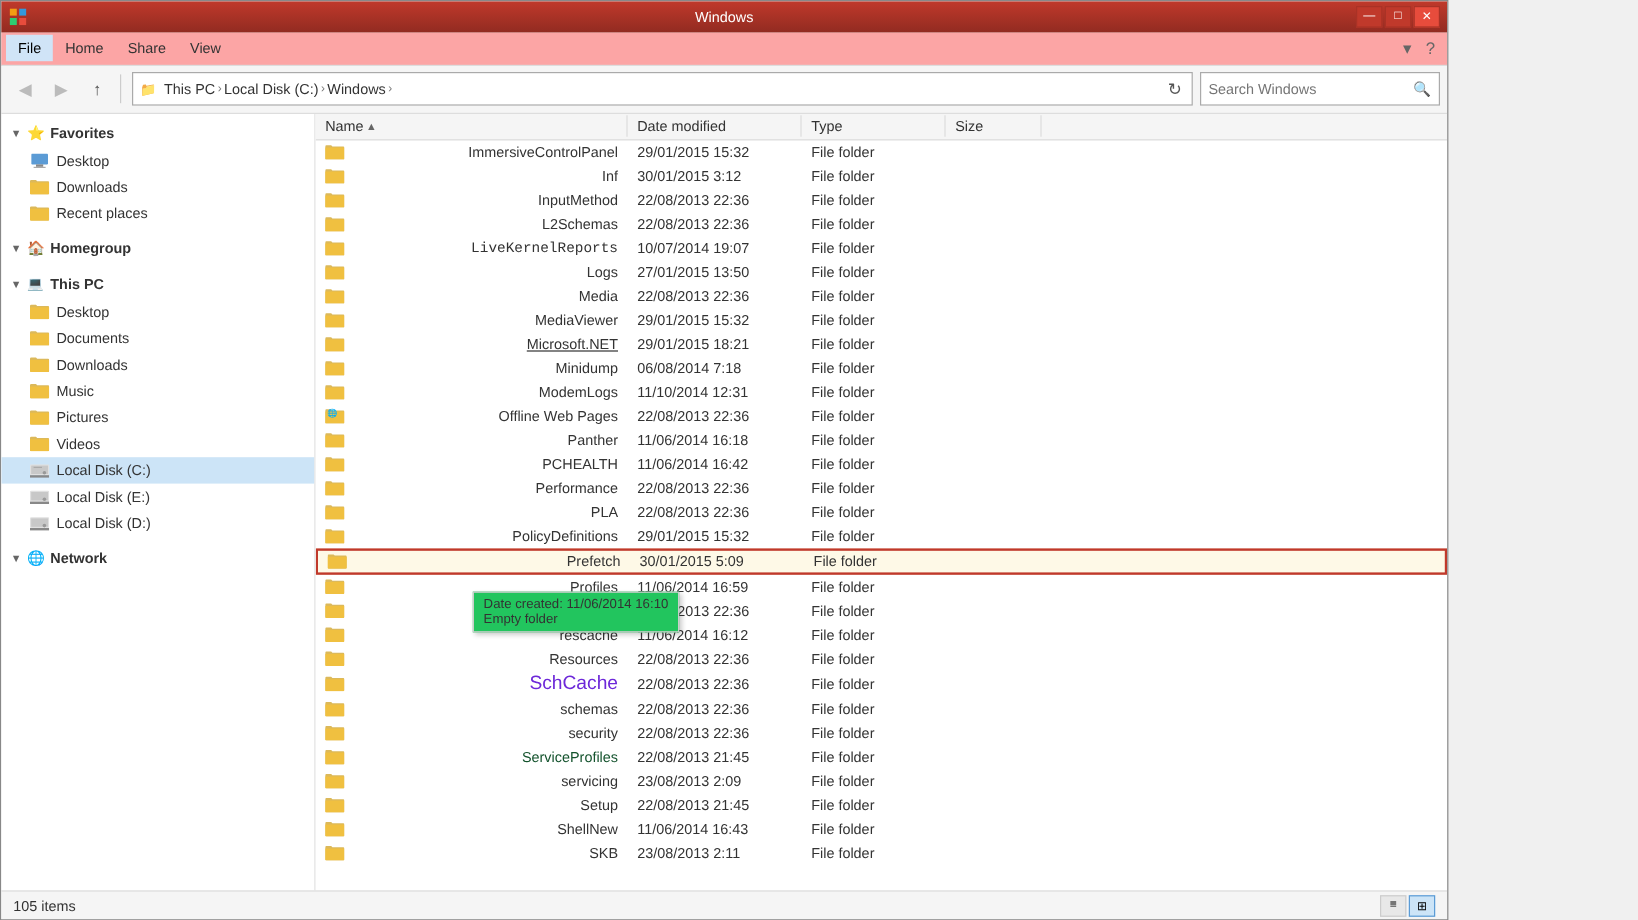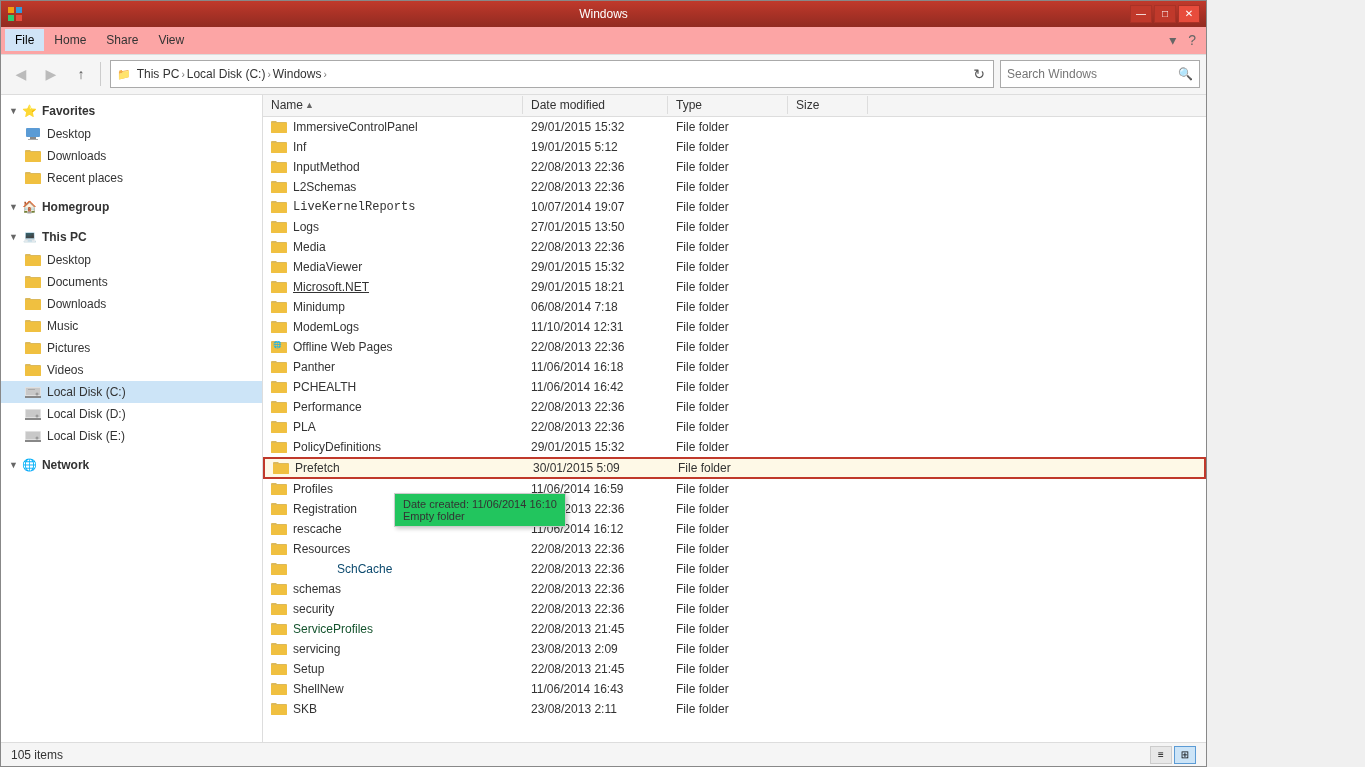--- a/index.html
+++ b/index.html
@@ -213,20 +213,21 @@
       padding: 1px 8px;
       white-space: nowrap;
       overflow: hidden;
       text-overflow: ellipsis;
     }
     .file-cell-name {
       flex: 0 0 260px;
       display: flex;
       align-items: center;
       gap: 6px;
+      justify-content: space-between;
     }
     .file-cell-date { flex: 0 0 145px; }
     .file-cell-type { flex: 0 0 120px; }
     .file-cell-size { flex: 0 0 80px; }
 
     
     .tooltip {
       position: absolute;
       background: #22c55e;
       border: 1px solid #ccc;
@@ -464,32 +465,32 @@
       </div>
       <div class="sidebar-item">
         <span class="computer-icon">
           <svg width="16" height="14" viewBox="0 0 16 14">
               <rect x="0" y="2" width="16" height="9" fill="#e0e0e0" rx="1"></rect>
               <rect x="1" y="3" width="14" height="7" fill="#c8c8c8"></rect>
               <circle cx="12" cy="9" r="1.5" fill="#999"></circle>
               <rect x="0" y="11" width="16" height="2" fill="#888" rx="0"></rect>
             </svg>
         </span>
-        <span>Local Disk (D:)</span>
+        <span>Local Disk (E:)</span>
       </div>
       <div class="sidebar-item">
         <span class="computer-icon">
           <svg width="16" height="14" viewBox="0 0 16 14">
               <rect x="0" y="2" width="16" height="9" fill="#e0e0e0" rx="1"></rect>
               <rect x="1" y="3" width="14" height="7" fill="#c8c8c8"></rect>
               <circle cx="12" cy="9" r="1.5" fill="#999"></circle>
               <rect x="0" y="11" width="16" height="2" fill="#888" rx="0"></rect>
             </svg>
         </span>
-        <span>Local Disk (E:)</span>
+        <span>Local Disk (D:)</span>
       </div>
 
       <div class="sidebar-section-header" style="margin-top:6px;">
         <span class="sidebar-arrow">▼</span>
         <span class="network-icon">🌐</span>
         <span>Network</span>
       </div>
     </div>
 
     <div class="content-area">
@@ -528,21 +529,21 @@
           <div class="file-row">
       <div class="file-cell file-cell-name">
         <span style="display:inline-block;width:16px;height:13px;flex-shrink:0;">
         <svg width="16" height="13" viewBox="0 0 16 13">
                   <path d="M0 2 Q0 1 1 1 L5 1 L6 2 L15 2 Q16 2 16 3 L16 12 Q16 13 15 13 L1 13 Q0 13 0 12 Z" fill="#dcb95a"></path>
                   <path d="M0 3 L16 3 L16 12 Q16 13 15 13 L1 13 Q0 13 0 12 Z" fill="#f0c040"></path>
                 </svg>
       </span>
         <span style="font-size:12px;color:#333;">Inf</span>
       </div>
-      <div class="file-cell file-cell-date">19/01/2015 5:12</div>
+      <div class="file-cell file-cell-date">30/01/2015 3:12</div>
       <div class="file-cell file-cell-type">File folder</div>
       <div class="file-cell file-cell-size"></div>
     </div>
           <div class="file-row">
       <div class="file-cell file-cell-name">
         <span style="display:inline-block;width:16px;height:13px;flex-shrink:0;">
         <svg width="16" height="13" viewBox="0 0 16 13">
                   <path d="M0 2 Q0 1 1 1 L5 1 L6 2 L15 2 Q16 2 16 3 L16 12 Q16 13 15 13 L1 13 Q0 13 0 12 Z" fill="#dcb95a"></path>
                   <path d="M0 3 L16 3 L16 12 Q16 13 15 13 L1 13 Q0 13 0 12 Z" fill="#f0c040"></path>
                 </svg>
@@ -821,21 +822,21 @@
       <div class="file-cell file-cell-size"></div>
     </div>
           <div class="file-row">
       <div class="file-cell file-cell-name">
         <span style="display:inline-block;width:16px;height:13px;flex-shrink:0;">
         <svg width="16" height="13" viewBox="0 0 16 13">
                   <path d="M0 2 Q0 1 1 1 L5 1 L6 2 L15 2 Q16 2 16 3 L16 12 Q16 13 15 13 L1 13 Q0 13 0 12 Z" fill="#dcb95a"></path>
                   <path d="M0 3 L16 3 L16 12 Q16 13 15 13 L1 13 Q0 13 0 12 Z" fill="#f0c040"></path>
                 </svg>
       </span>
-        <span style="font-size:12px;color:#0c4a6e;margin-left:44px;">SchCache</span>
+        <span style="font-size:16px;color:#6d28d9;margin-left:44px;">SchCache</span>
       </div>
       <div class="file-cell file-cell-date">22/08/2013 22:36</div>
       <div class="file-cell file-cell-type">File folder</div>
       <div class="file-cell file-cell-size"></div>
     </div>
           <div class="file-row">
       <div class="file-cell file-cell-name">
         <span style="display:inline-block;width:16px;height:13px;flex-shrink:0;">
         <svg width="16" height="13" viewBox="0 0 16 13">
                   <path d="M0 2 Q0 1 1 1 L5 1 L6 2 L15 2 Q16 2 16 3 L16 12 Q16 13 15 13 L1 13 Q0 13 0 12 Z" fill="#dcb95a"></path>

